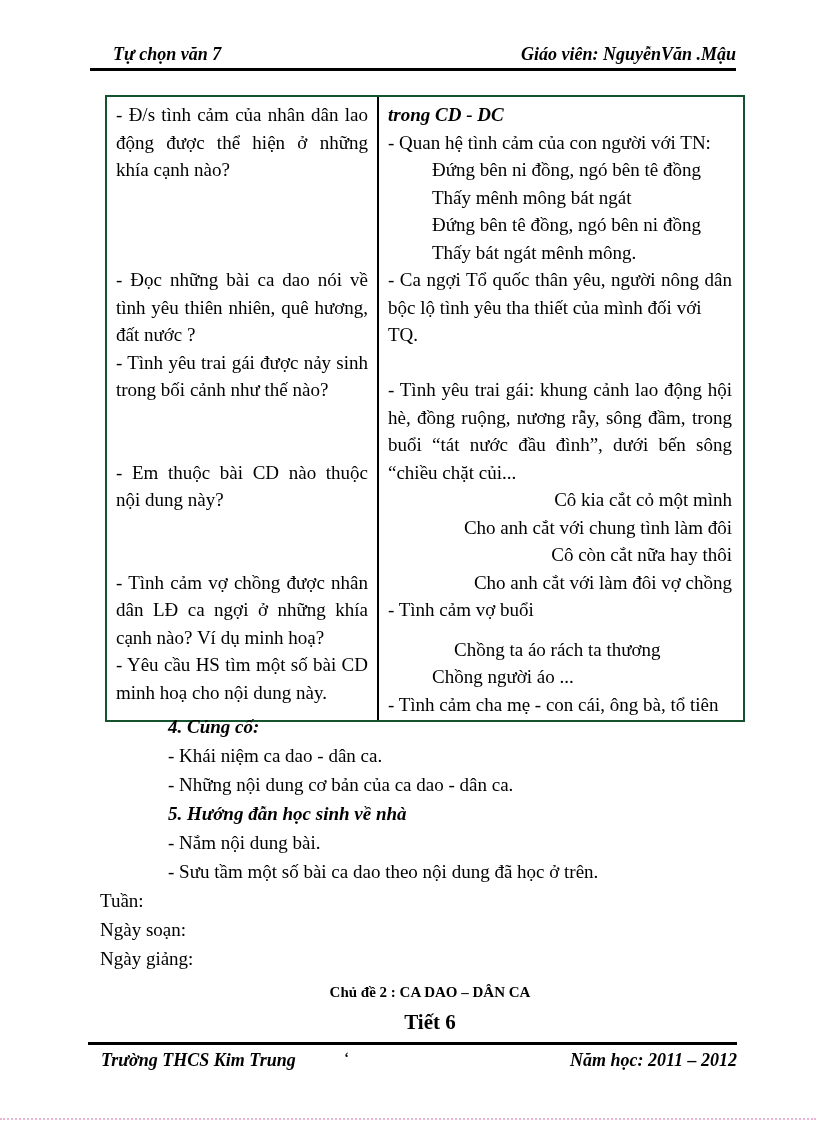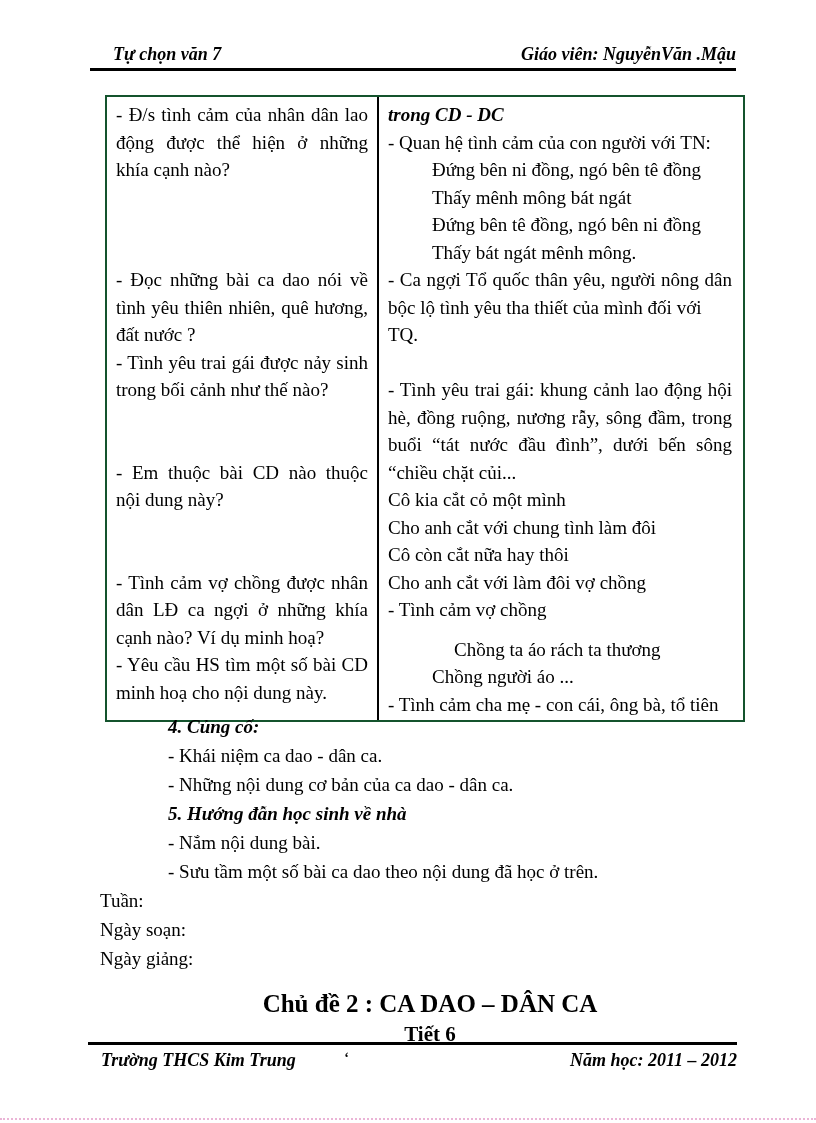--- a/index.html
+++ b/index.html
@@ -33,32 +33,32 @@
   .cell-q { width: 270px; }
   .cell-a { width: 364px; border-left: 2px solid #000; }
   .ln { min-height: var(--lh); }
   .j { text-align: justify; text-align-last: justify; }
   .sp1 { height: var(--lh); }
   .sp2 { height: calc(var(--lh) * 2); }
   .sp3 { height: calc(var(--lh) * 3); }
   .bi { font-weight: bold; font-style: italic; }
   .ind1 { padding-left: 44px; }
   .ind2 { padding-left: 66px; margin-top: 12px; }
-  .ctr { text-align: left; }
+  .ctr { text-align: right; }
 
   
   .lower {
     position: absolute; top: 712px; left: 90px; width: 646px;
     font-size: 19px; line-height: 29px;
   }
   .lower .sect { margin-left: 78px; }
   .lower .meta { margin-left: 10px; }
   .bigtitle {
     text-align: center; padding-left: 34px;
-    font-weight: bold; font-size: 25px; line-height: 30px; margin-top: 16px;
+    font-weight: bold; font-size: 15px; line-height: 30px; margin-top: 4px;
   }
   .subtitle {
     text-align: center; padding-left: 34px;
     font-weight: bold; font-size: 21px; line-height: 30px;
   }
 
   
   .ftr {
     position: absolute; top: 1042px; left: 88px; width: 649px;
     border-top: 3px solid #000; padding-top: 5px;
@@ -139,21 +139,21 @@
         <div class="ln j">hè, đồng ruộng, nương rẫy, sông đầm, trong</div>
         <div class="ln j">buổi “tát nước đầu đình”, dưới bến sông</div>
         <div class="ln">“chiều chặt củi...</div>
       </div>
       <div>
         <div class="ln ctr">Cô kia cắt cỏ một mình</div>
         <div class="ln ctr">Cho anh cắt với chung tình làm đôi</div>
         <div class="ln ctr">Cô còn cắt nữa hay thôi</div>
         <div class="ln ctr">Cho anh cắt với làm đôi vợ chồng</div>
       </div>
-      <div class="ln">- Tình cảm vợ chồng</div>
+      <div class="ln">- Tình cảm vợ buổi</div>
       <div>
         <div class="ln ind2">Chồng ta áo rách ta thương</div>
         <div class="ln ind1">Chồng người áo ...</div>
       </div>
       <div class="ln">- Tình cảm cha mẹ - con cái, ông bà, tổ tiên</div>
     </div>
   </div>
 
   <div class="lower">
     <div class="sect bi">4. Củng cố:</div>

